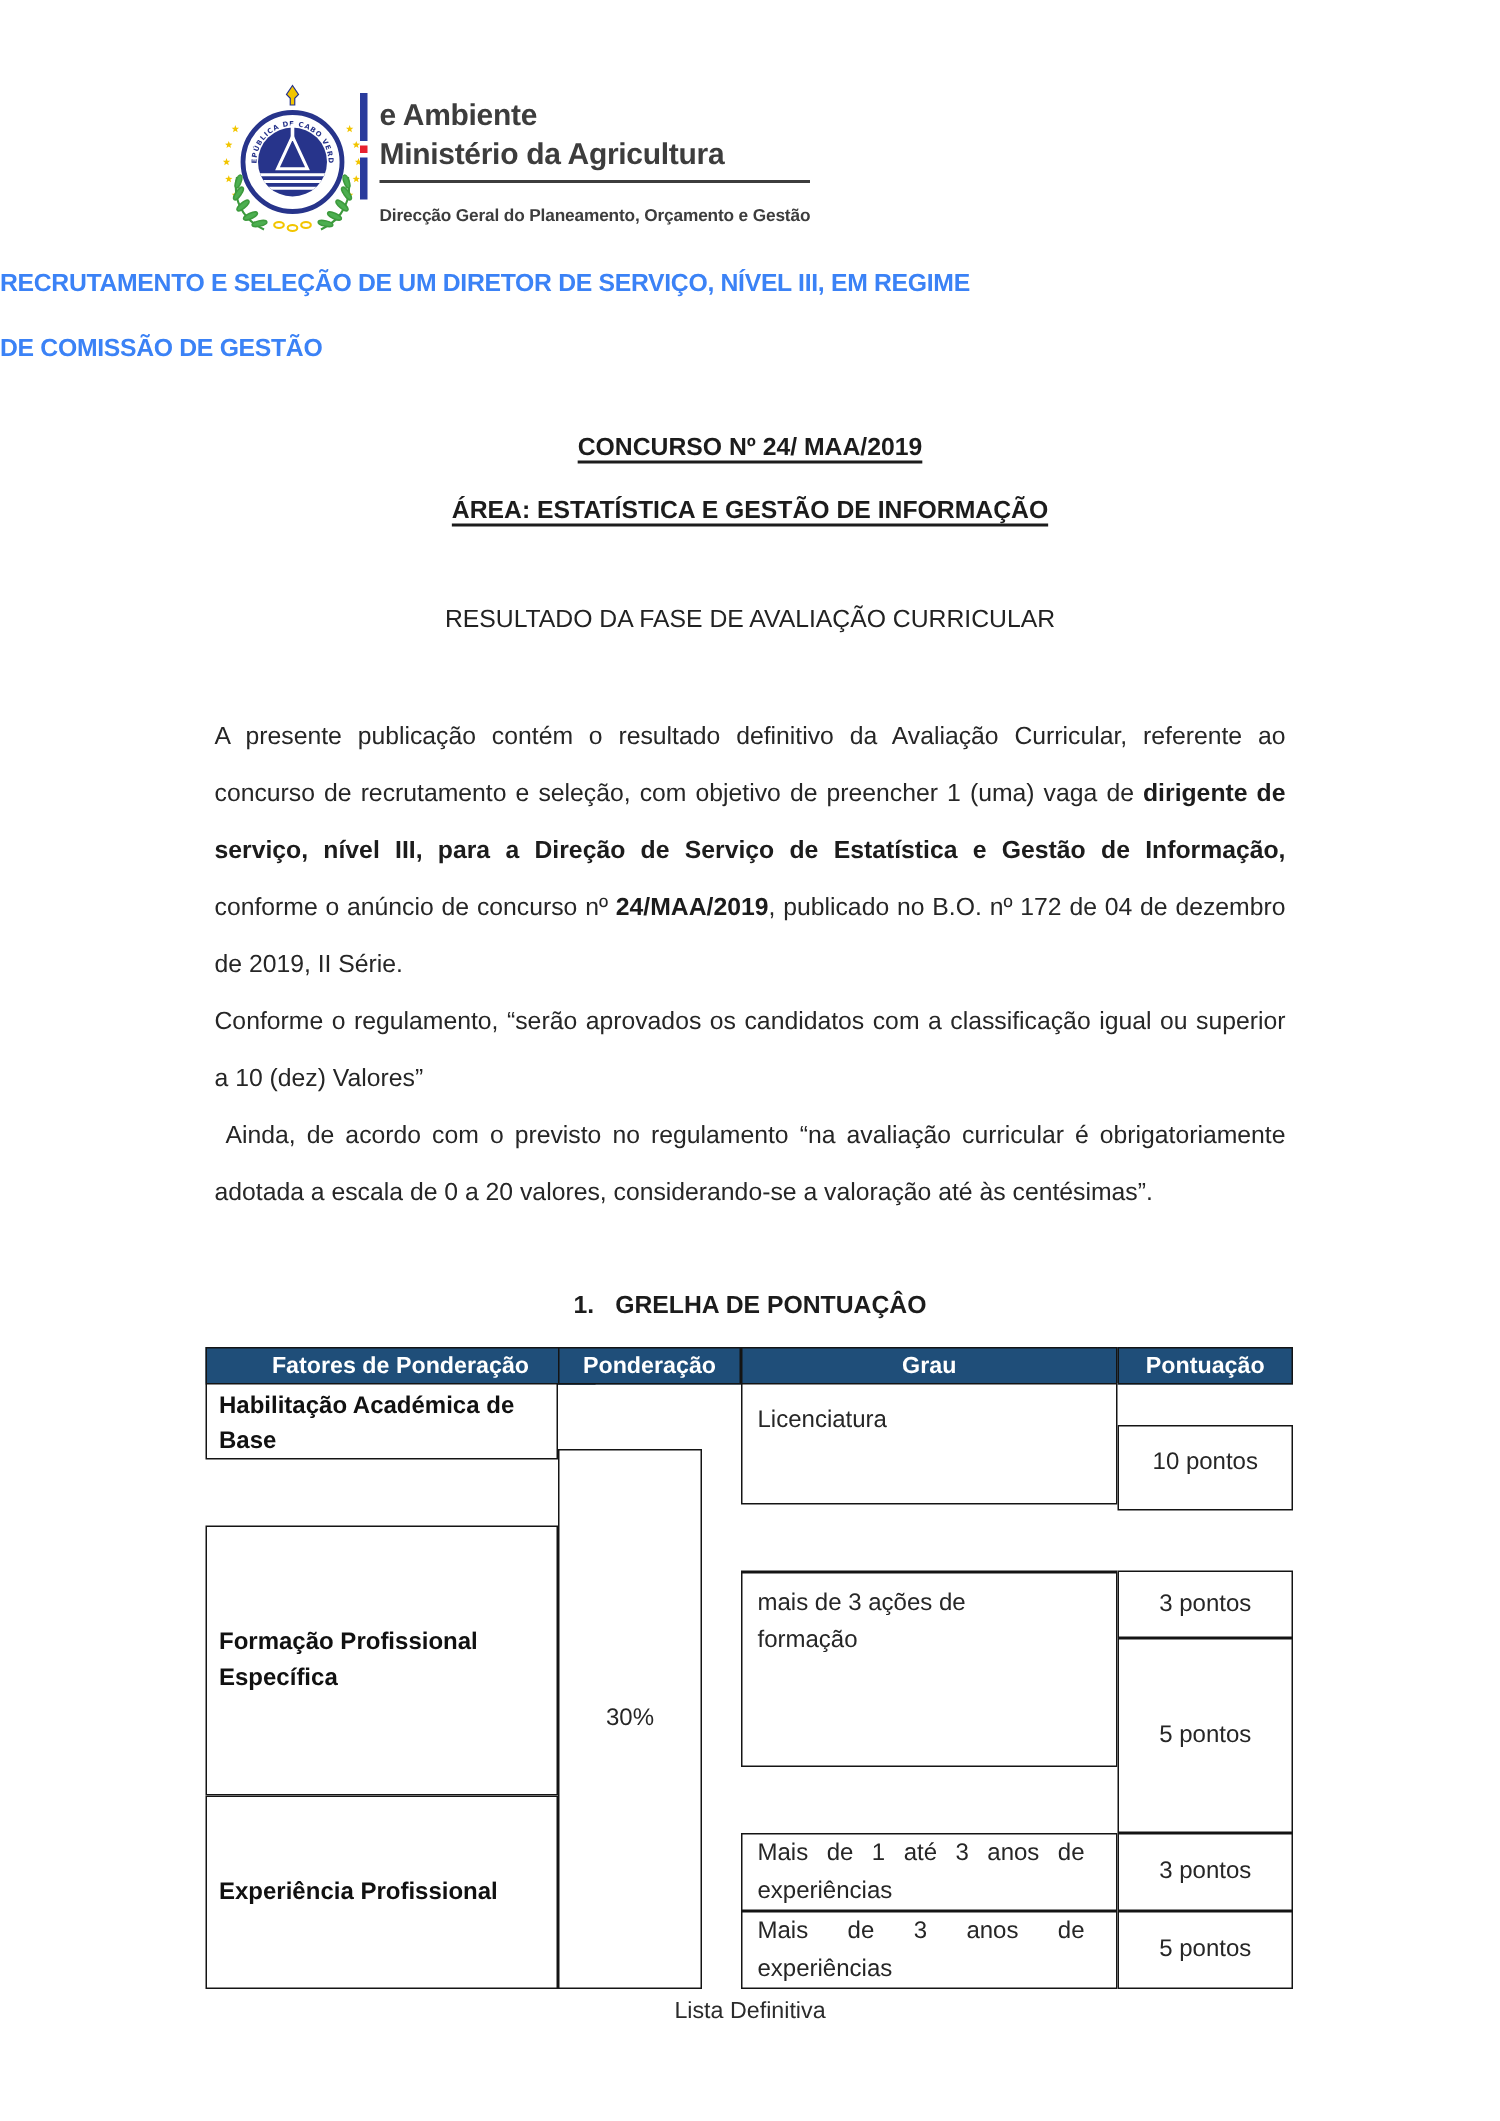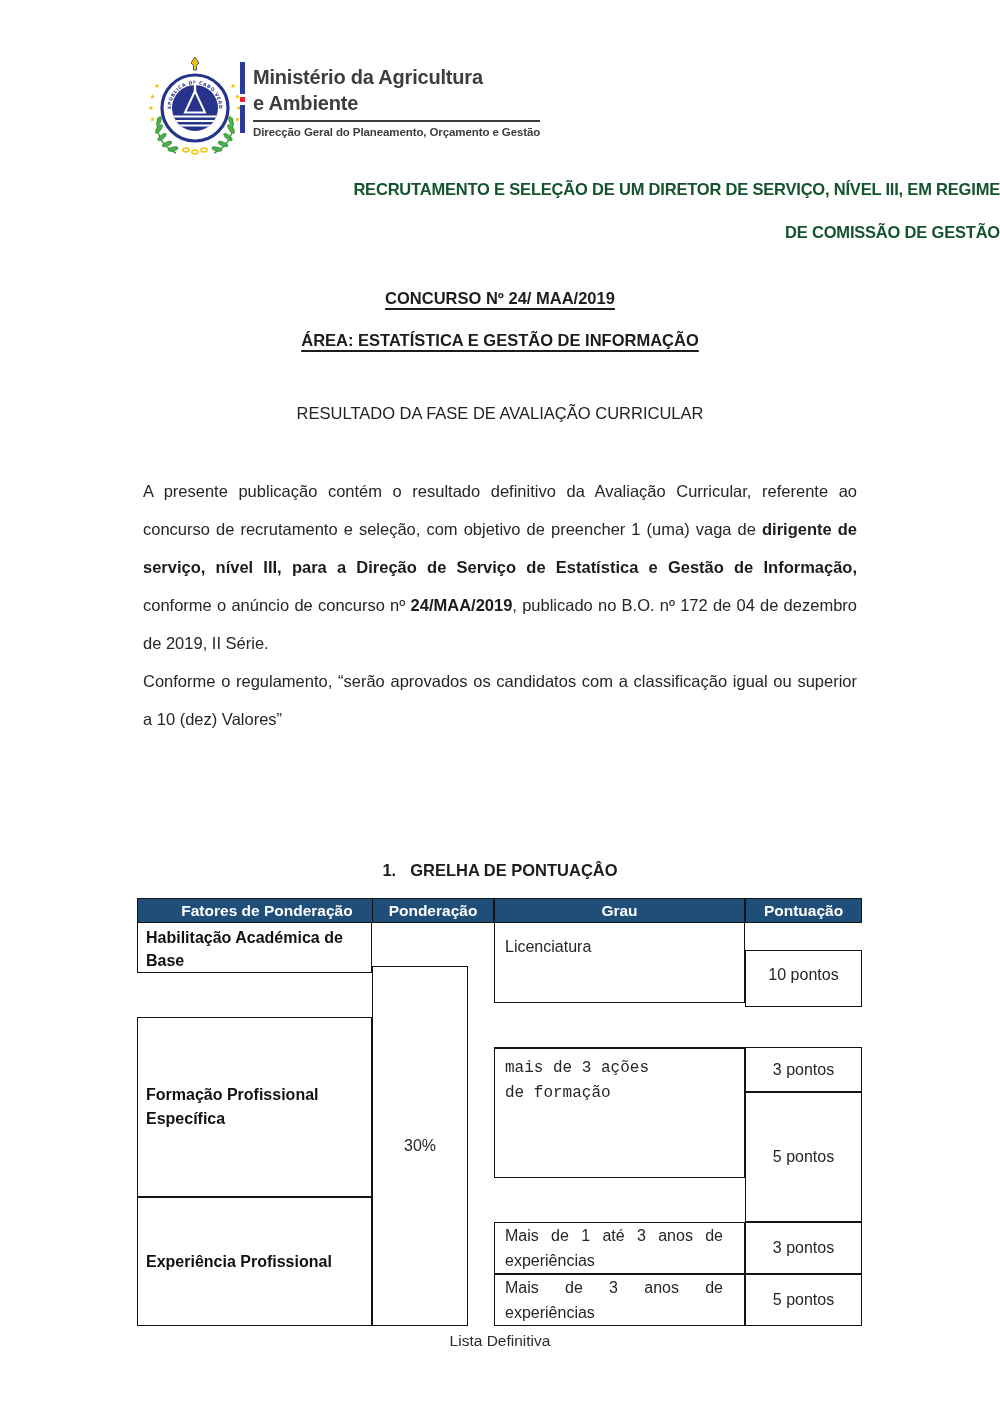--- a/index.html
+++ b/index.html
@@ -11,26 +11,26 @@
 
   
   .logo-wrap{position:absolute;left:145px;top:54px;width:560px;height:105px;}
   .emblem{position:absolute;left:0;top:0;}
   .brand-bar{position:absolute;left:95px;width:4.5px;background:#2a3b9c;}
   .bar-top{top:8px;height:32px;}
   .bar-bottom{top:51px;height:28px;}
   .red-dash{position:absolute;left:95px;top:43px;width:4.5px;height:5px;background:#e8212e;}
   .brand-text{position:absolute;left:108px;top:10px;color:#3d3d3d;}
   .brand-name{font-size:20px;font-weight:bold;line-height:26px;letter-spacing:-0.2px;}
-  .brand-dept{display:inline-block;margin-top:4px;border-top:2px solid #3d3d3d;padding-top:4px;
+  .brand-dept{display:inline-block;margin-top:4px;border-top:2px solid #3d3d3d;padding-top:16px;
     font-size:11.5px;font-weight:bold;letter-spacing:-0.1px;}
 
   
-  .doc-title{position:absolute;left:0;right:0;top:168px;text-align:right;
-    font-weight:bold;font-size:16.5px;line-height:43px;color:#14532d;letter-spacing:-0.2px;}
+  .doc-title{position:absolute;left:0;right:0;top:168px;text-align:left;
+    font-weight:bold;font-size:16.5px;line-height:43px;color:#3b82f6;letter-spacing:-0.2px;}
   .u-head{position:absolute;left:0;right:0;text-align:center;font-weight:bold;font-size:16.5px;color:#1c1c1c;}
   .u-head span{text-decoration:underline;text-decoration-thickness:1.5px;text-underline-offset:4px;margin-top:14px;}
   .concurso{top:289px;}
   .area{top:331px;}
   .resultado{position:absolute;left:0;right:0;top:404px;text-align:center;font-size:16.5px;color:#222;}
 
   
   .body-text{position:absolute;left:143px;top:472px;width:714px;}
   .body-text p{margin:0;font-size:16.5px;line-height:38px;text-align:justify;color:#262626;}
   .body-text b{color:#1c1c1c;}
@@ -123,22 +123,22 @@
         <ellipse cx="59" cy="96" rx="3.2" ry="2"></ellipse>
       </g>
     </svg>
 
     <div class="brand-bar bar-top"></div>
     <div class="red-dash"></div>
     <div class="brand-bar bar-bottom"></div>
 
     <div class="brand-text">
       <div class="brand-name">
+        <div>e Ambiente</div>
         <div>Ministério da Agricultura</div>
-        <div>e Ambiente</div>
       </div>
       <div class="brand-dept">Direcção Geral do Planeamento, Orçamento e Gestão</div>
     </div>
   </div>
 
   <div class="doc-title">
     <div>RECRUTAMENTO E SELEÇÃO DE UM DIRETOR DE SERVIÇO, NÍVEL III, EM REGIME</div>
     <div>DE COMISSÃO DE GESTÃO</div>
   </div>
 
@@ -146,20 +146,21 @@
     <span>CONCURSO Nº 24/ MAA/2019</span>
   </div>
   <div class="u-head area">
     <span>ÁREA: ESTATÍSTICA E GESTÃO DE INFORMAÇÃO</span>
   </div>
   <div class="resultado">RESULTADO DA FASE DE AVALIAÇÃO CURRICULAR</div>
 
   <div class="body-text">
     <p><span>A presente publicação contém o resultado definitivo da Avaliação Curricular, referente ao concurso de recrutamento e seleção, com objetivo de preencher 1 (uma) vaga de </span><b>dirigente de serviço, nível III, para a Direção de Serviço de Estatística e Gestão de Informação,</b><span> conforme o anúncio de concurso nº </span><b>24/MAA/2019</b><span>, publicado no B.O. nº 172 de 04 de dezembro de 2019, II Série.</span></p>
     <p>Conforme o regulamento, “serão aprovados os candidatos com a classificação igual ou superior a 10 (dez) Valores”</p>
+    <p>&nbsp;Ainda, de acordo com o previsto no regulamento “na avaliação curricular é obrigatoriamente adotada a escala de 0 a 20 valores, considerando-se a valoração até às centésimas”.</p>
   </div>
 
   <div class="section-head">
     <span class="num">1.</span><span>GRELHA DE PONTUAÇÂO</span>
   </div>
 
   <div class="grid">
 
     <div class="cell th" style="left:0;width:260px">Fatores de Ponderação</div>
     <div class="cell th" style="left:235px;width:122px">Ponderação</div>
@@ -171,21 +172,21 @@
     <div class="cell factor al-mid" style="left:0;top:255px;width:235px;height:129px;padding:0 8px;">Experiência Profissional</div>
 
     <div class="cell al-mid jc-mid" style="left:235px;top:24px;width:96px;height:360px;">30%</div>
 
     <div class="cell al-top" style="left:357px;top:24px;width:251px;height:81px;padding:15px 10px 0;">Licenciatura</div>
     <div class="cell al-top jc-mid" style="left:608px;top:24px;width:117px;height:57px;padding-top:15px;margin-top:28px;">10 pontos</div>
 
     <div class="cell al-mid" style="left:357px;top:105px;width:251px;height:45px;padding:0 10px;">De 1 a 3 ações de formação</div>
     <div class="cell al-mid jc-mid" style="left:608px;top:105px;width:117px;height:45px;">3 pontos</div>
 
-    <div class="cell al-top" style="left:357px;top:150px;width:251px;height:130px;padding:7px 10px 16px;line-height:25px;font-family:Liberation Mono, monospace;">
+    <div class="cell al-top" style="left:357px;top:150px;width:251px;height:130px;padding:7px 10px 16px;line-height:25px;">
       <div class="inner" style="max-width:170px;">mais de 3 ações de formação</div>
     </div>
     <div class="cell al-mid jc-mid" style="left:608px;top:150px;width:117px;height:130px;">5 pontos</div>
 
     <div class="cell al-mid" style="left:357px;top:280px;width:251px;height:52px;padding:0 10px;line-height:25px;">
       <div class="inner grau-justify" style="width:218px;">Mais de 1 até 3 anos de experiências</div>
     </div>
     <div class="cell al-mid jc-mid" style="left:608px;top:280px;width:117px;height:52px;">3 pontos</div>
 
     <div class="cell al-mid" style="left:357px;top:332px;width:251px;height:52px;padding:0 10px;line-height:25px;">

